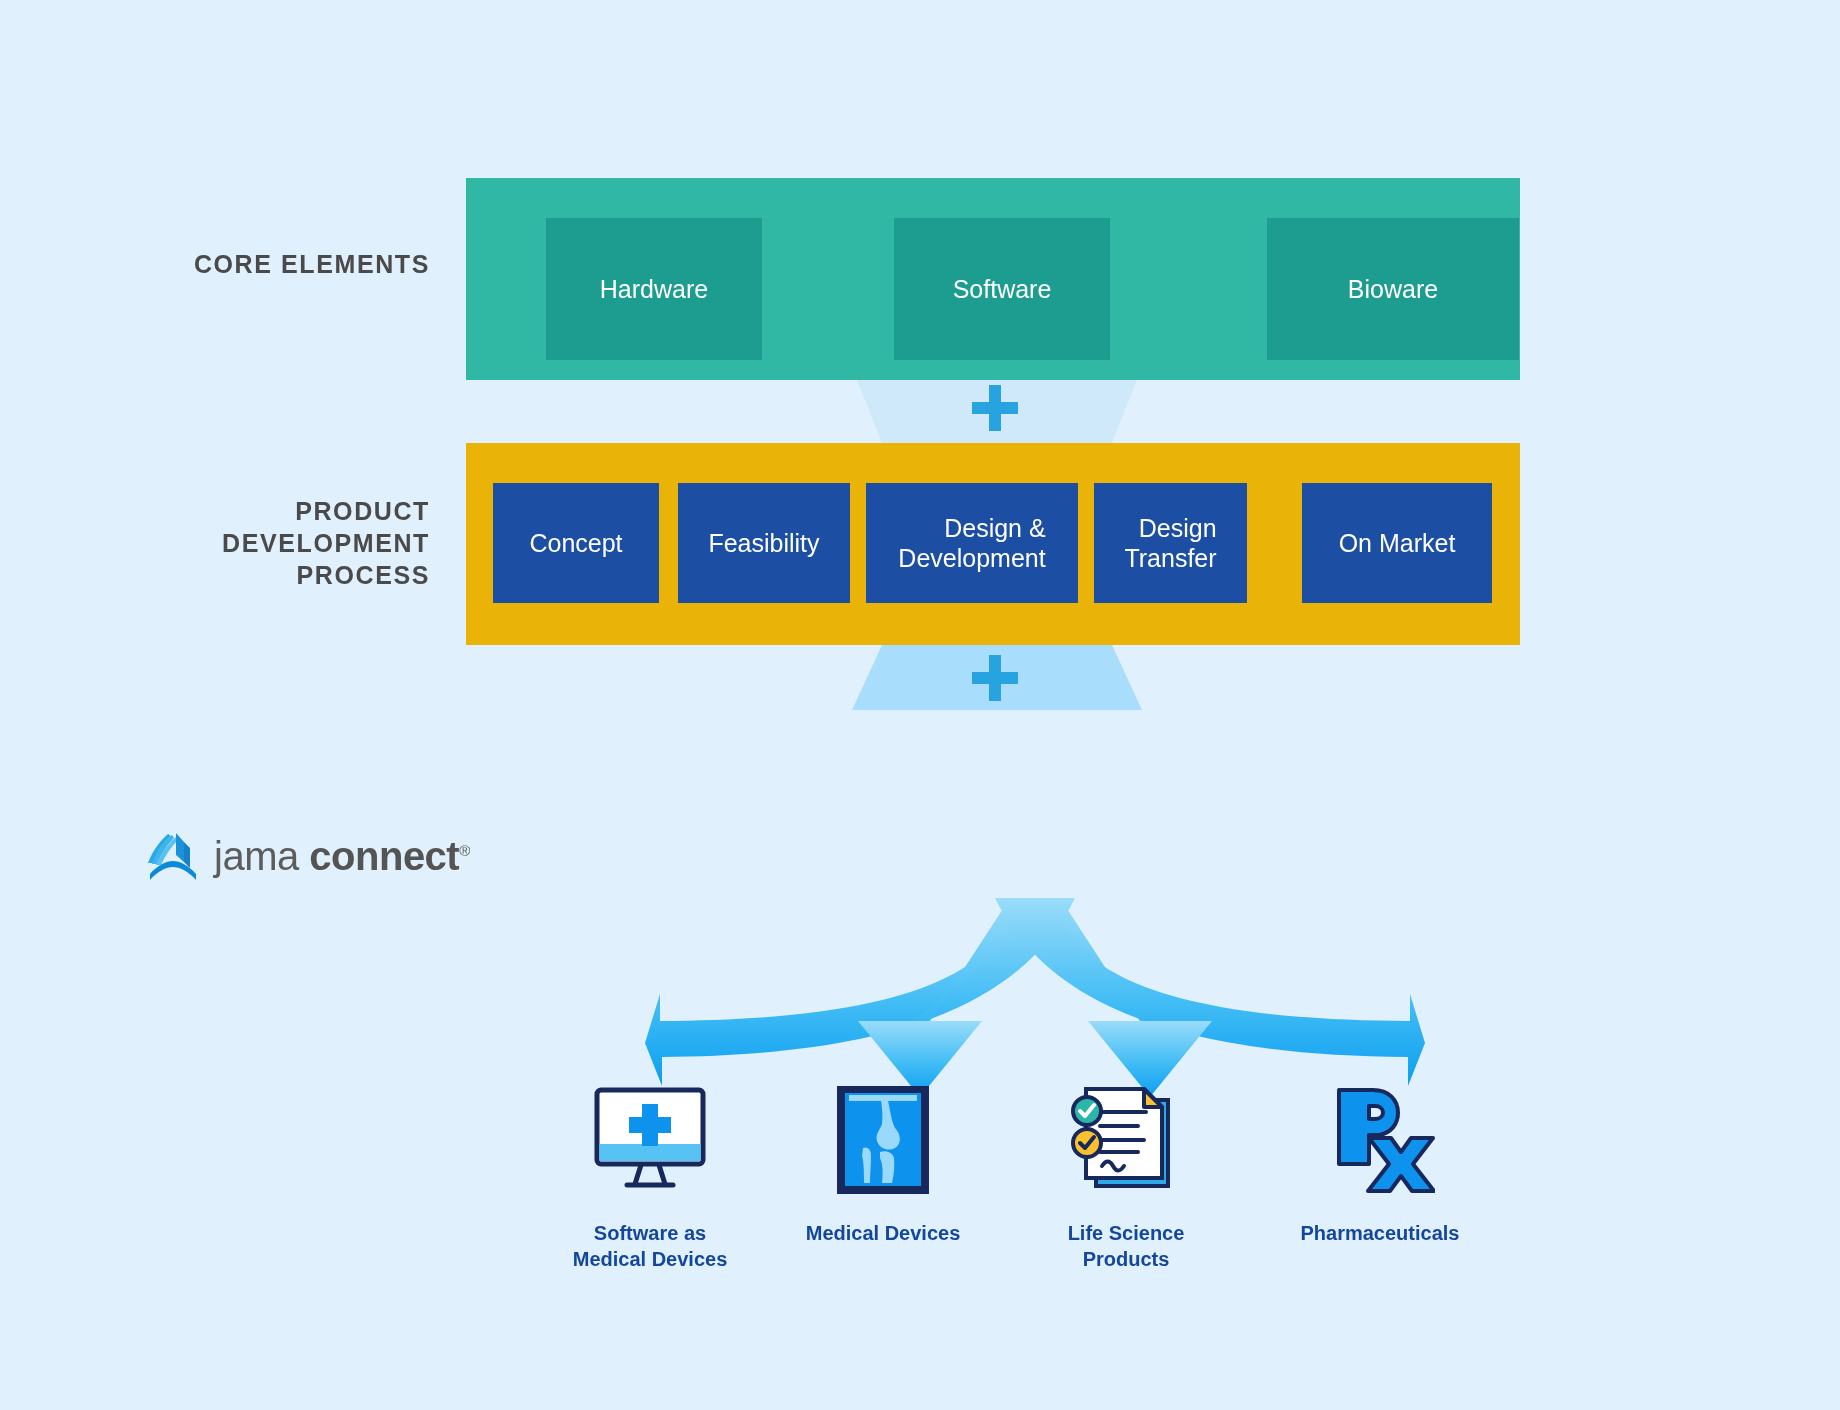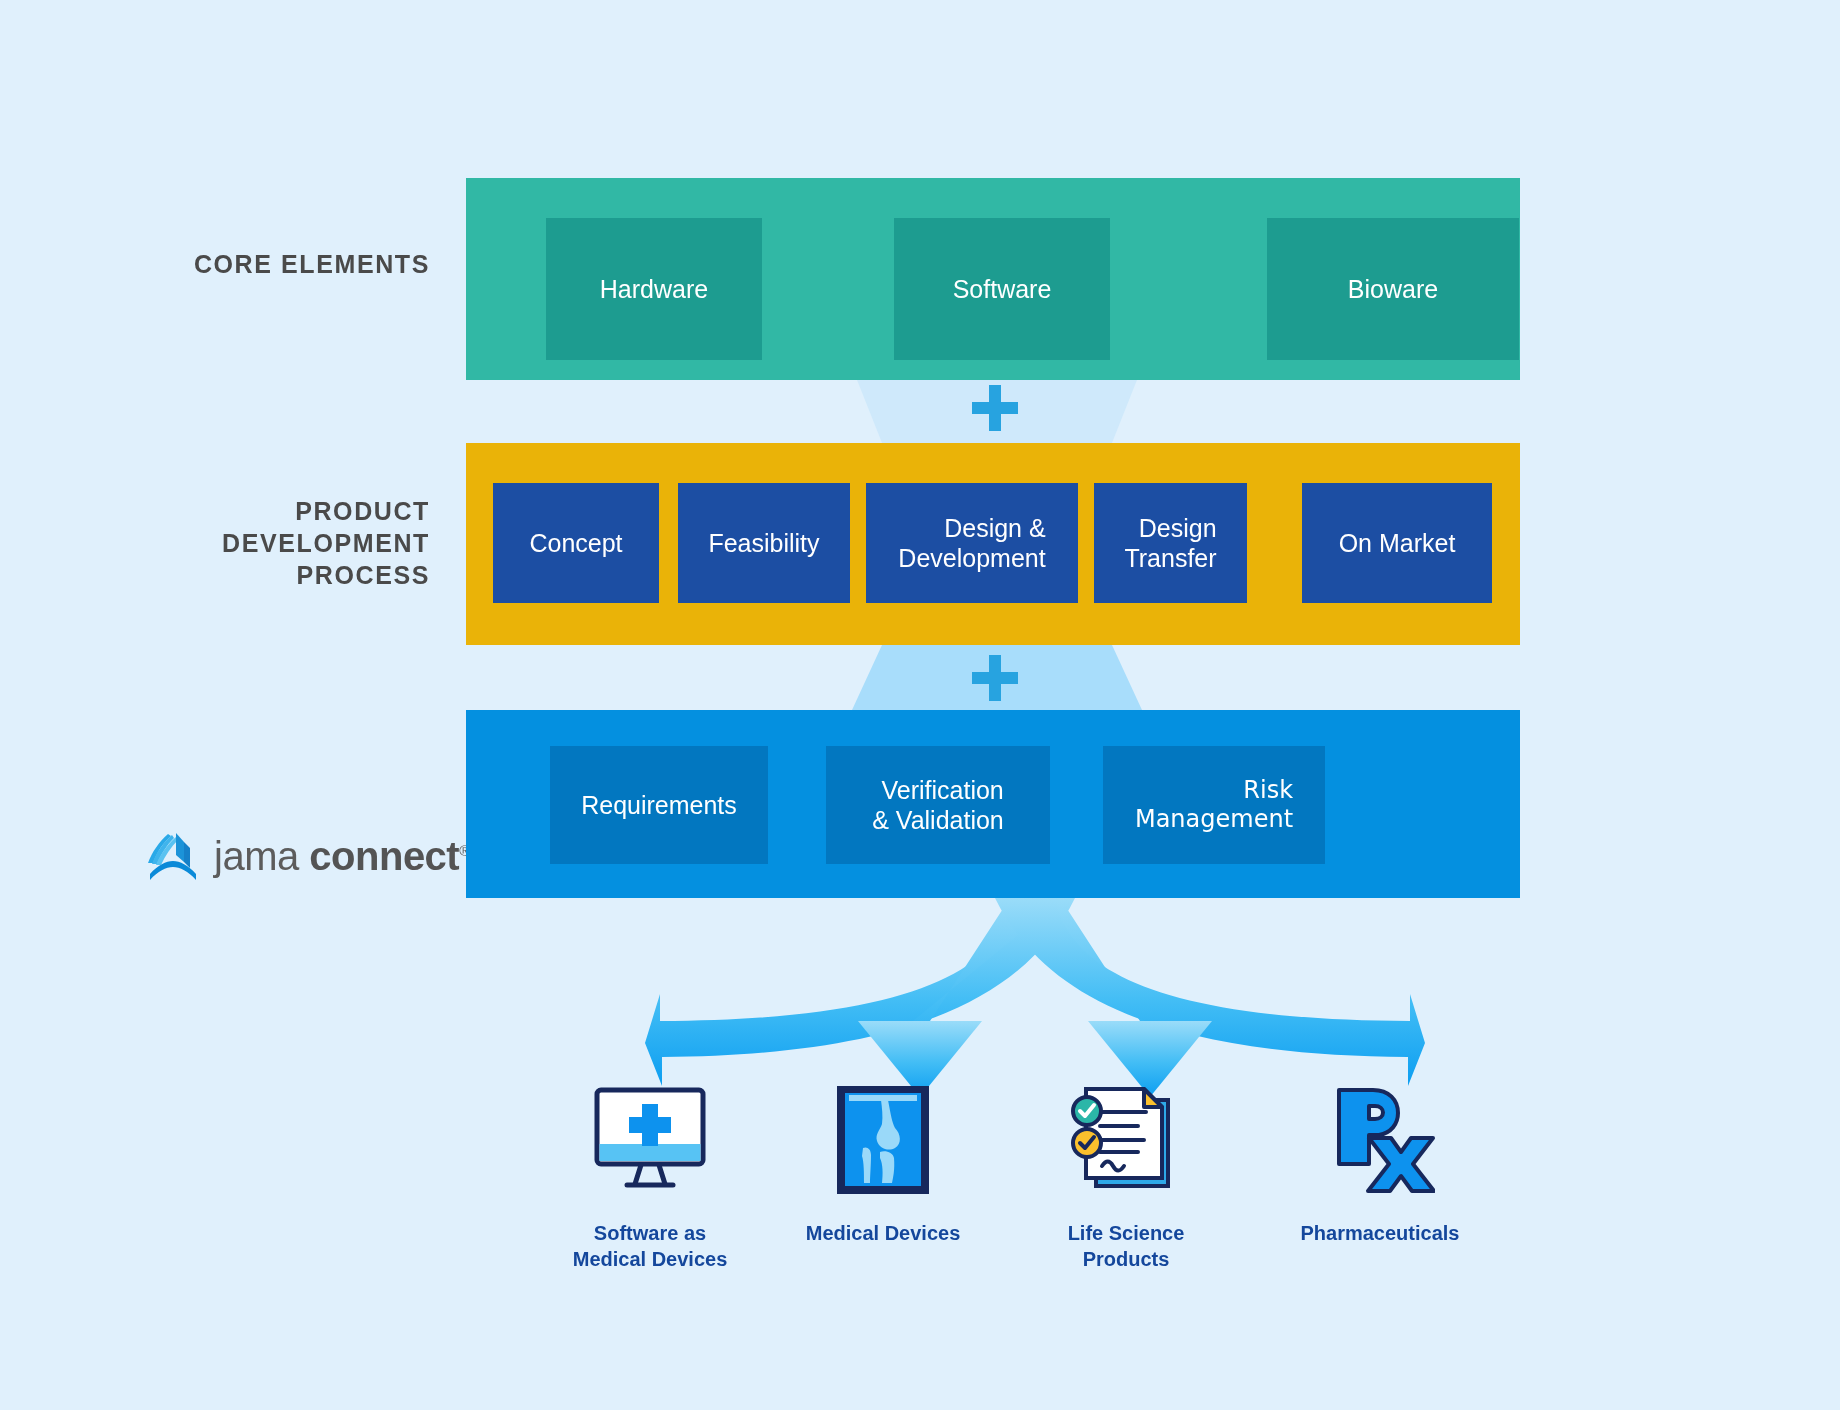--- a/index.html
+++ b/index.html
@@ -269,37 +269,20 @@
         <span style="display:block">Transfer</span>
       </span>
     </div>
     <div class="chip chip-pdp" id="chip-onmarket">
       <span class="chip-txt">On Market</span>
     </div>
   </div>
 
   <div class="plus" id="plus-2"></div>
 
-  <div class="bar" id="bar-jama">
-    <div class="chip chip-jama" id="chip-reqs">
-      <span class="chip-txt">Requirements</span>
-    </div>
-    <div class="chip chip-jama" id="chip-vv">
-      <span>
-        <span style="display:block">Verification</span>
-        <span style="display:block">&amp; Validation</span>
-      </span>
-    </div>
-    <div class="chip chip-jama" id="chip-risk">
-      <span class="chip-txt">
-        <span style="display:block">Risk</span>
-        <span style="display:block">Management</span>
-      </span>
-    </div>
-  </div>
 
   <div class="outcome" id="out-0">
     <div class="outcome-icon">
       <svg width="118" height="112" viewBox="0 0 118 112" xmlns="http://www.w3.org/2000/svg">
         <rect x="6" y="4" width="106" height="74" rx="4" fill="#ffffff" stroke="#17285c" stroke-width="5"></rect>
         <rect x="8.5" y="58" width="101" height="17" fill="#57c3f4"></rect>
         <path d="M51 18 h16 v13 h13 v16 h-13 v13 h-16 v-13 h-13 v-16 h13 z" fill="#0d92ee"></path>
         <path d="M50 79 l-6 19 M68 79 l6 19" stroke="#17285c" stroke-width="5" stroke-linecap="round"></path>
         <path d="M36 99 h46" stroke="#17285c" stroke-width="5" stroke-linecap="round"></path>
       </svg>

